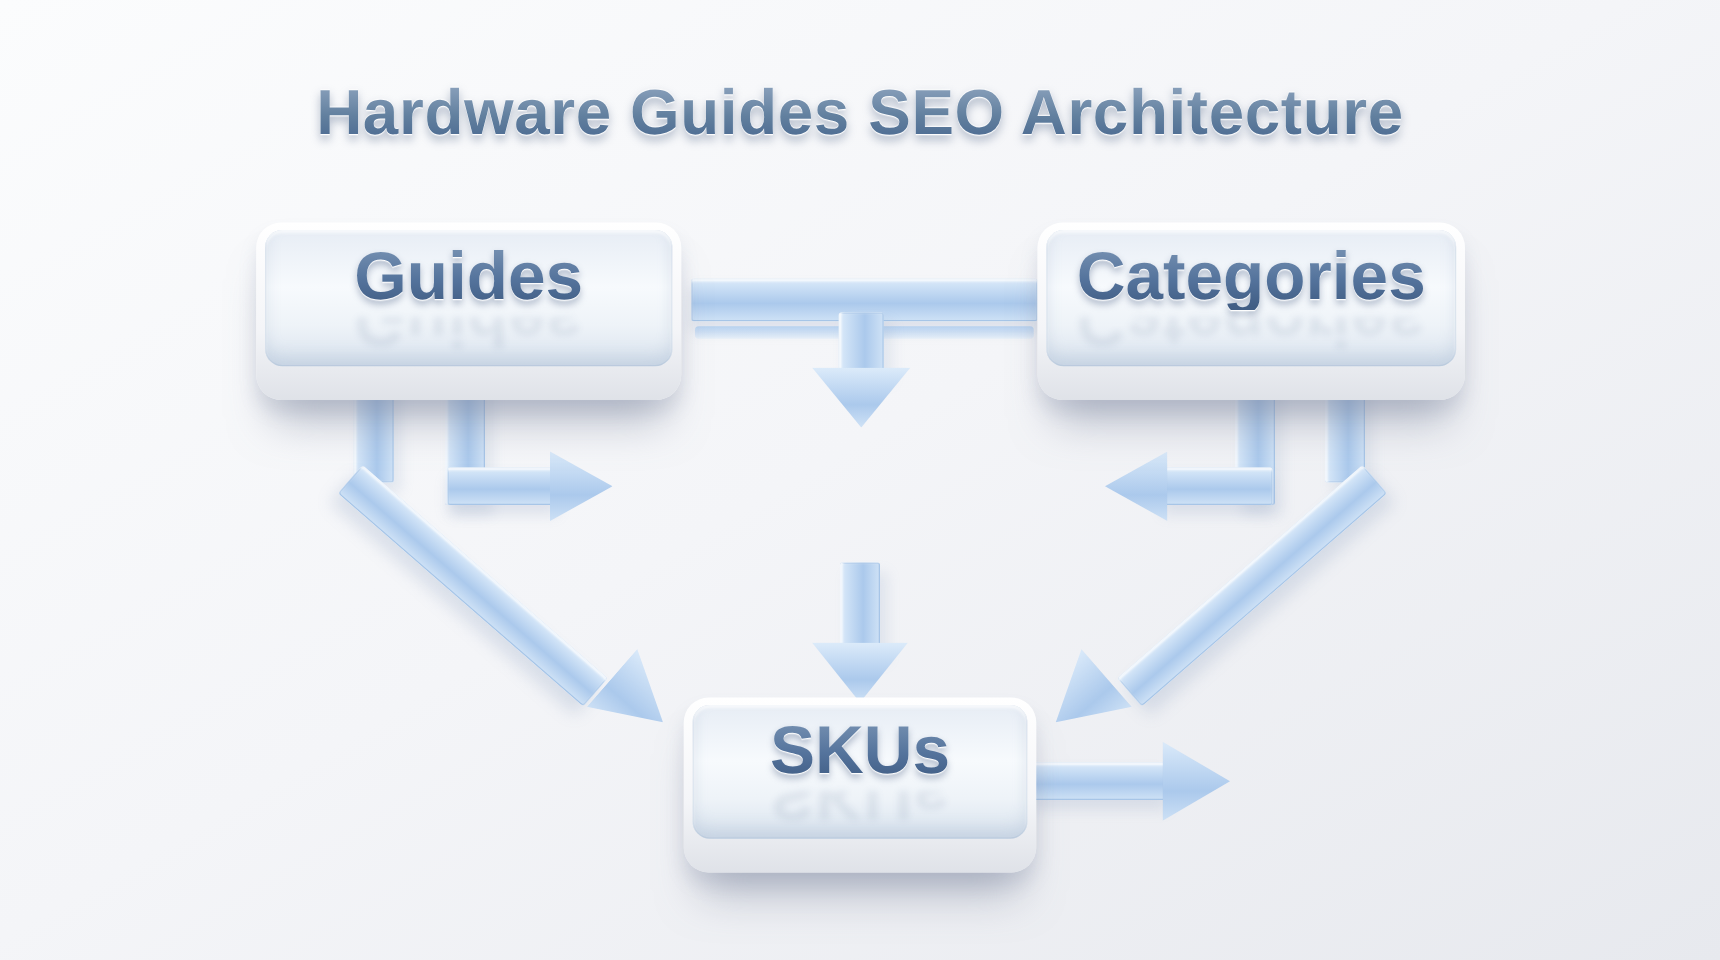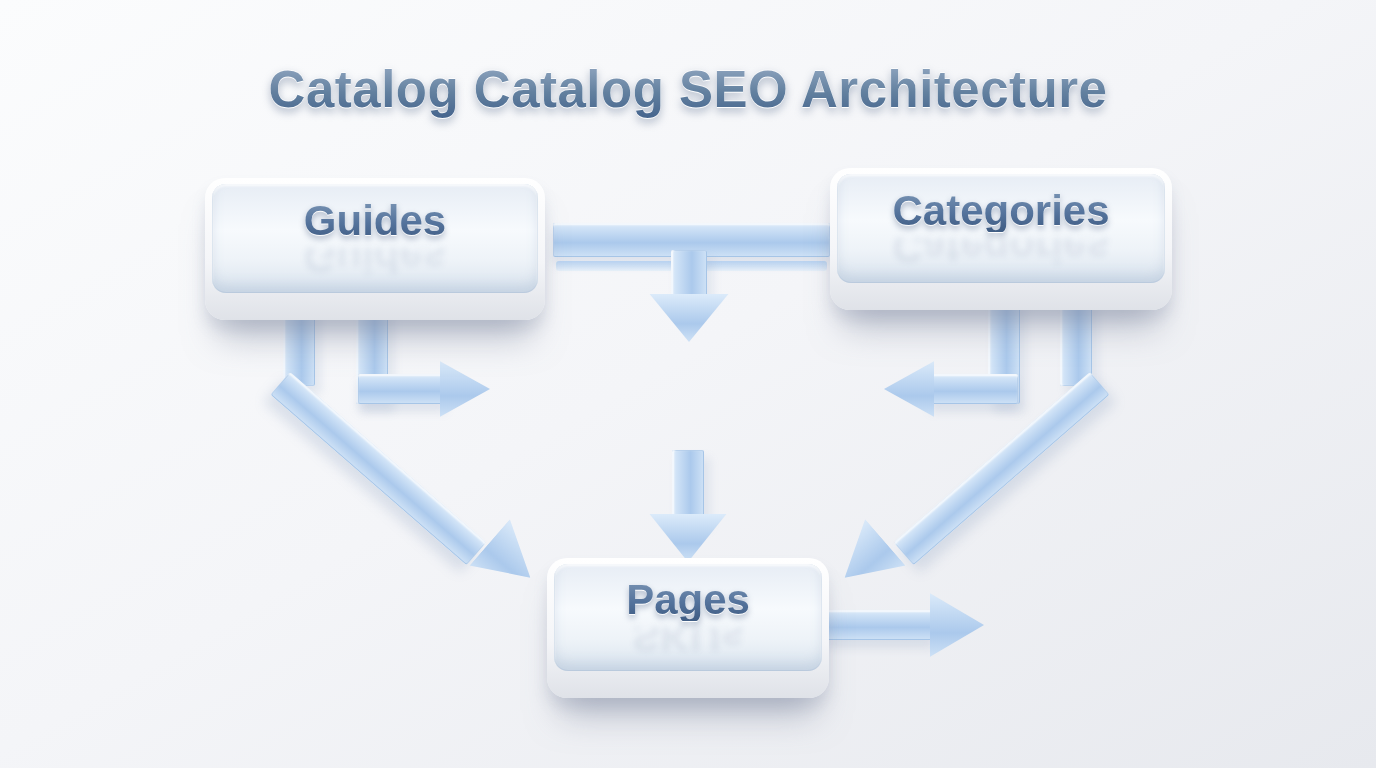--- a/index.html
+++ b/index.html
@@ -42,21 +42,21 @@
     font-weight:bold;line-height:1;
     background:linear-gradient(180deg,#7590b1 8%,#54739c 55%,#415e85 95%);
     -webkit-background-clip:text;background-clip:text;color:transparent;
     filter:drop-shadow(0 1px 0 rgba(255,255,255,.95)) drop-shadow(0 3px 3px rgba(88,108,140,.42));
   }
   .label-reflection{
     font-weight:bold;line-height:1;color:rgba(80,105,145,.8);
     transform:scaleY(-1);opacity:.14;filter:blur(3px);
     margin-top:6px;height:30px;overflow:hidden;pointer-events:none;
   }
-  .fs42{font-size:42px}.fs40{font-size:40px}
+  .fs42{font-size:54px}.fs40{font-size:40px}
   
   .pipe,.head{position:absolute;z-index:1;}
   .pipe-h{
     background:linear-gradient(180deg,var(--glass-hi) 0%,var(--glass-mid) 58%,var(--glass-lo) 100%);
     box-shadow:inset 0 2px 2px rgba(255,255,255,.9),inset 0 0 0 1px var(--glass-edge),0 8px 10px rgba(140,160,192,.22);
     border-radius:2px;
   }
   .pipe-v{
     background:linear-gradient(90deg,var(--glass-hi) 0%,var(--glass-mid) 58%,var(--glass-lo) 100%);
     box-shadow:inset 2px 0 2px rgba(255,255,255,.9),inset 0 0 0 1px var(--glass-edge),6px 8px 10px rgba(140,160,192,.18);
@@ -78,21 +78,21 @@
     position:absolute;z-index:1;border-radius:3px;
     background:linear-gradient(180deg,rgba(176,206,240,.85),rgba(214,233,250,.4));
     filter:blur(.5px);
   }
 </style>
 </head>
 <body>
 
 <div id="stage">
 
-  <div class="title">Catalog Catalog SEO Architecture</div>
+  <div class="title">Hardware Guides SEO Architecture</div>
 
   <div class="pipe pipe-h" style="left:553px;top:223px;width:277px;height:34px"></div>
   <div class="bar-reflection" style="left:556px;top:261px;width:271px;height:10px"></div>
   <div class="pipe pipe-v" style="left:671px;top:250px;width:36px;height:48px"></div>
   <div class="head head-down" style="left:648px;top:294px;width:82px;height:48px"></div>
 
   <div class="pipe pipe-v" style="left:356px;top:298px;width:32px;height:106px"></div>
   <div class="pipe pipe-h" style="left:358px;top:374px;width:88px;height:30px"></div>
   <div class="head head-right" style="left:440px;top:360px;width:50px;height:58px"></div>
 
@@ -114,29 +114,29 @@
   <div class="pipe pipe-h" style="left:826px;top:610px;width:108px;height:30px"></div>
   <div class="head head-right" style="left:930px;top:592px;width:54px;height:66px"></div>
 
   <div class="node" style="left:205px;top:178px;width:340px;height:142px">
     <div class="face">
       <span class="label fs42">Guides</span>
       <span class="label-reflection fs42">Guides</span>
     </div>
   </div>
 
-  <div class="node" style="left:830px;top:168px;width:342px;height:142px">
+  <div class="node" style="left:830px;top:178px;width:342px;height:142px">
     <div class="face">
       <span class="label fs42">Categories</span>
       <span class="label-reflection fs42">Categories</span>
     </div>
   </div>
 
 
   <div class="node" style="left:547px;top:558px;width:282px;height:140px">
     <div class="face">
-      <span class="label fs42">Pages</span>
+      <span class="label fs42">SKUs</span>
       <span class="label-reflection fs42">SKUs</span>
     </div>
   </div>
 
 
 </div>
 
 </body></html>

